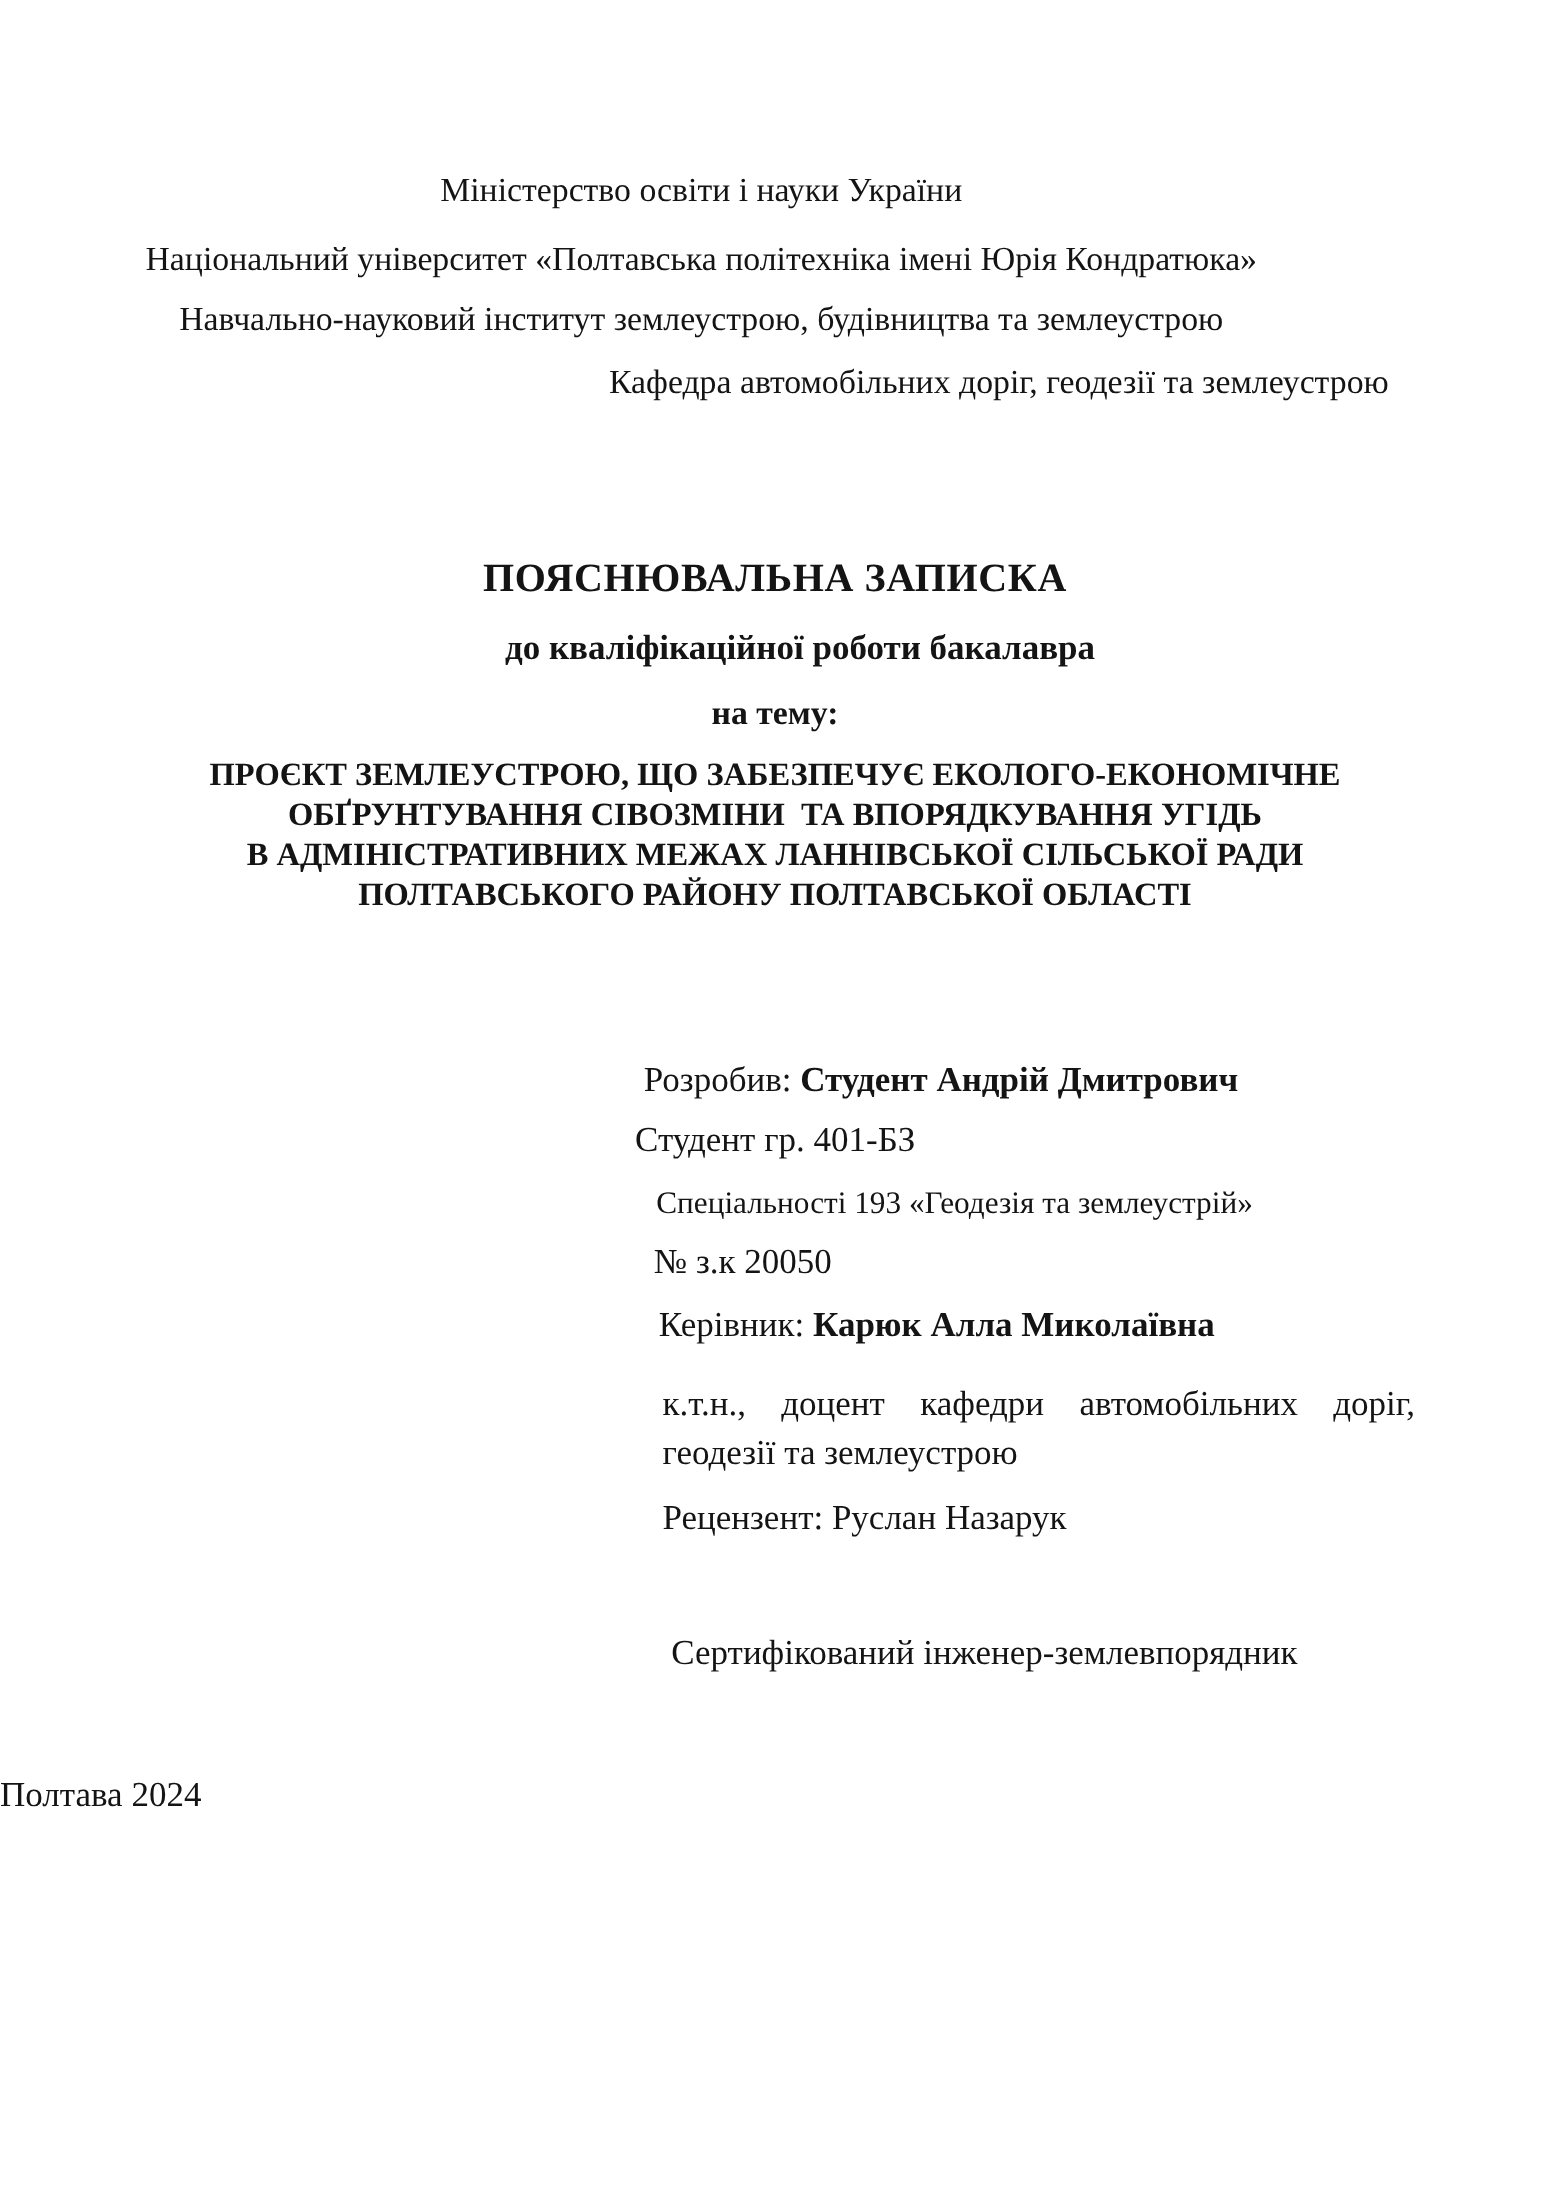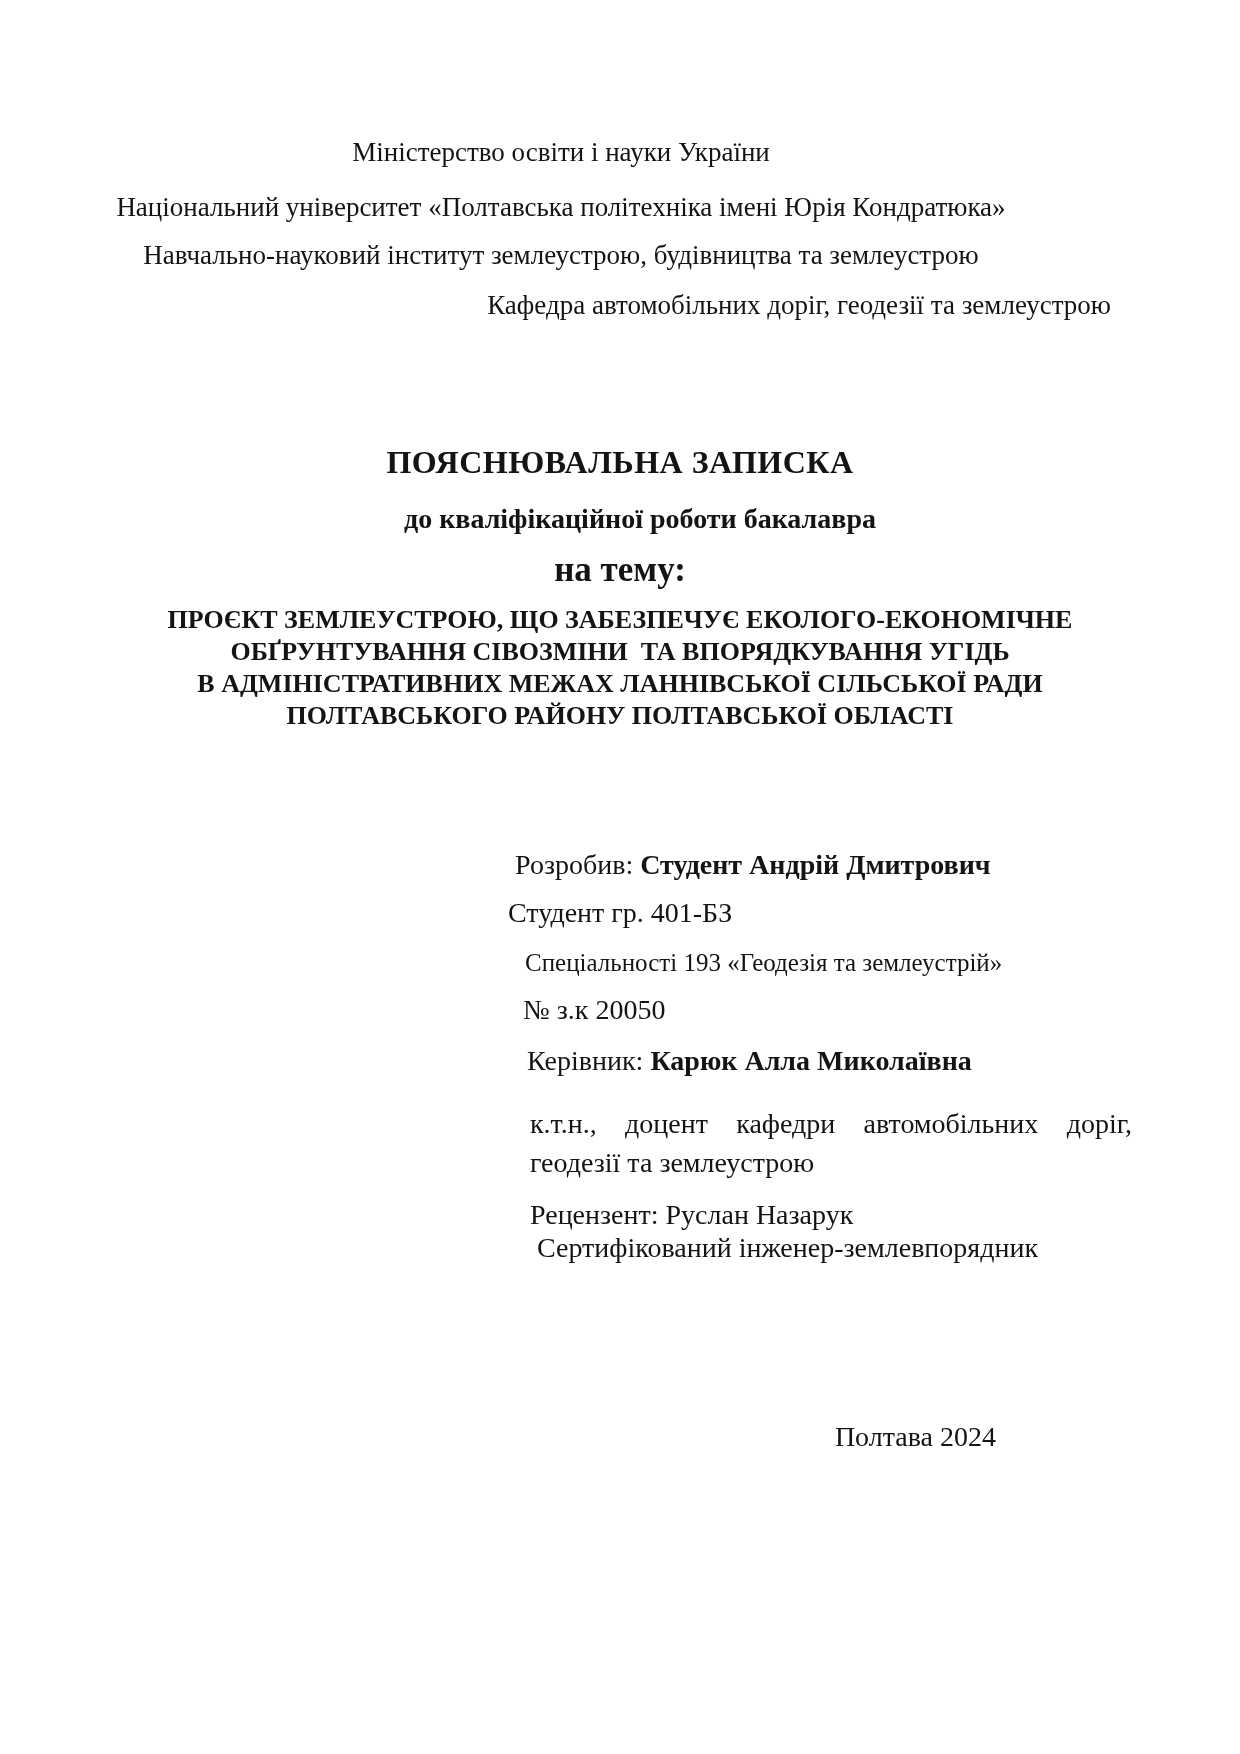--- a/index.html
+++ b/index.html
@@ -51,21 +51,21 @@
     font-size: 28px;
     line-height: 38px;
     font-weight: bold;
     padding-left: 20px;
   }
   .topic-label {
     top: 552px;
     left: 0;
     width: 1240px;
     text-align: center;
-    font-size: 35px;
+    font-size: 27px;
     line-height: 36px;
     font-weight: bold;
   }
   .topic-block {
     top: 604px;
     left: 120px;
     width: 1000px;
     text-align: center;
     font-weight: bold;
     font-size: 26px;
@@ -83,29 +83,29 @@
   .credit-row { position: absolute; left: 0; width: 624px; line-height: 38px; white-space: nowrap; }
   .row-developer   { top: 846px;  padding-left: 7px; }
   .row-student     { top: 894px;  padding-left: 0; }
   .row-speciality  { top: 948px;  padding-left: 17px; font-size: 25px; line-height: 30px; }
   .row-recordbook  { top: 991px;  padding-left: 15px; }
   .row-supervisor  { top: 1042px; padding-left: 19px; }
   .row-suptitle    { top: 1104px; padding-left: 22px; width: 602px;
                      white-space: normal; text-align: justify;
                      line-height: 39px; }
   .row-reviewer    { top: 1196px; padding-left: 22px; }
-  .row-revtitle    { top: 1229px; padding-left: 29px; }
+  .row-revtitle    { top: 1304px; padding-left: 29px; }
   .bold { font-weight: bold; }
 
   
   .footer-city {
     top: 1418px;
     left: 0;
     width: 996px;
-    text-align: right;
+    text-align: left;
     font-size: 28px;
     line-height: 38px;
   }
 </style>
 </head>
 <body>
 
 <div class="abs hdr-line hdr-1">Міністерство освіти і науки України</div>
 <div class="abs hdr-line hdr-2">Національний університет «Полтавська політехніка імені Юрія Кондратюка»</div>
 <div class="abs hdr-line hdr-3">Навчально-науковий інститут землеустрою, будівництва та землеустрою</div>

